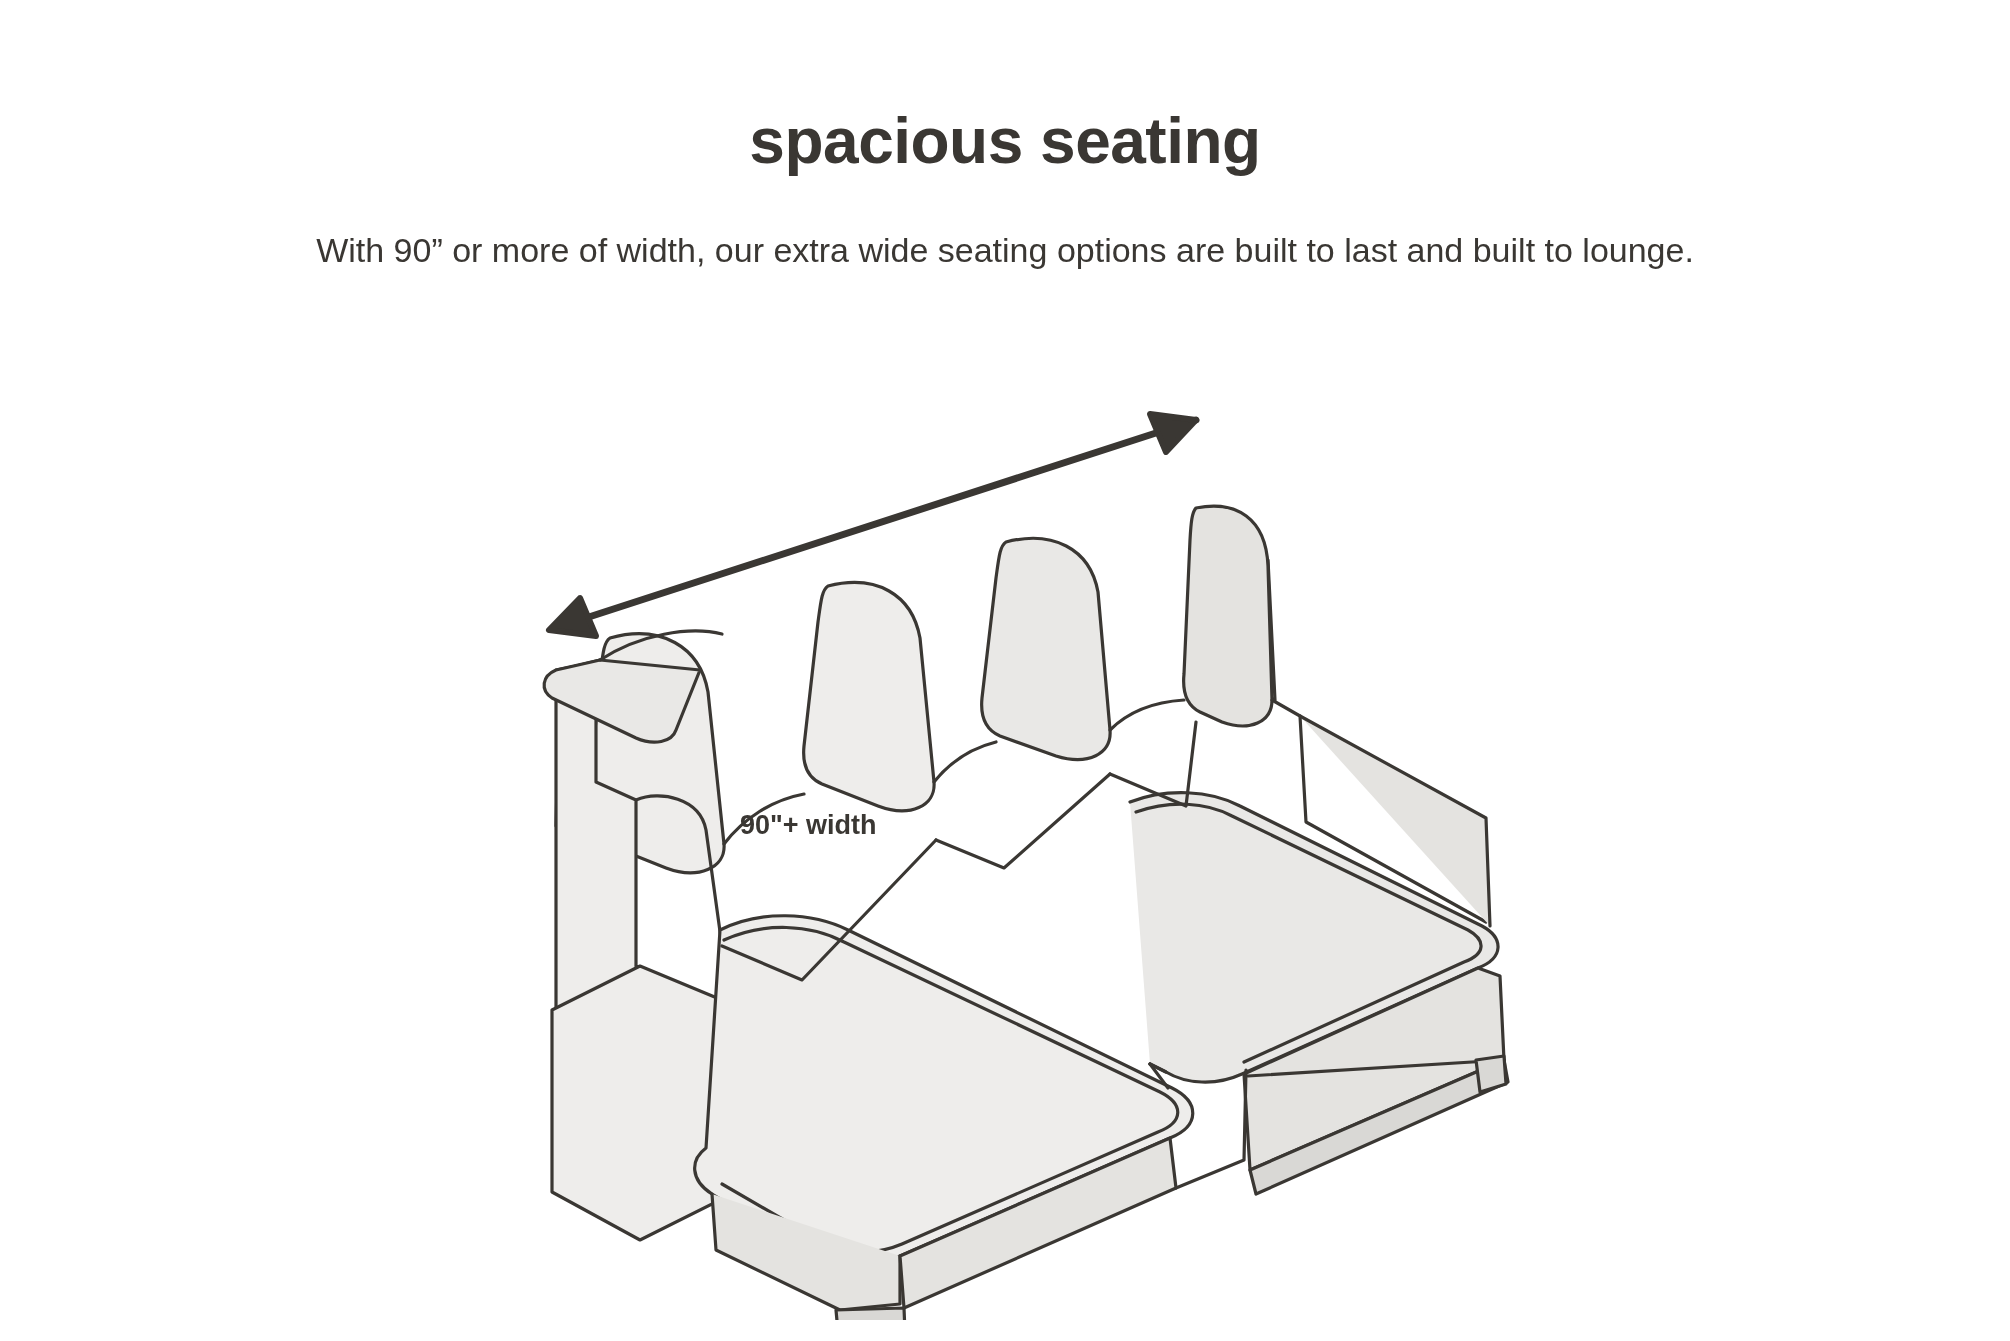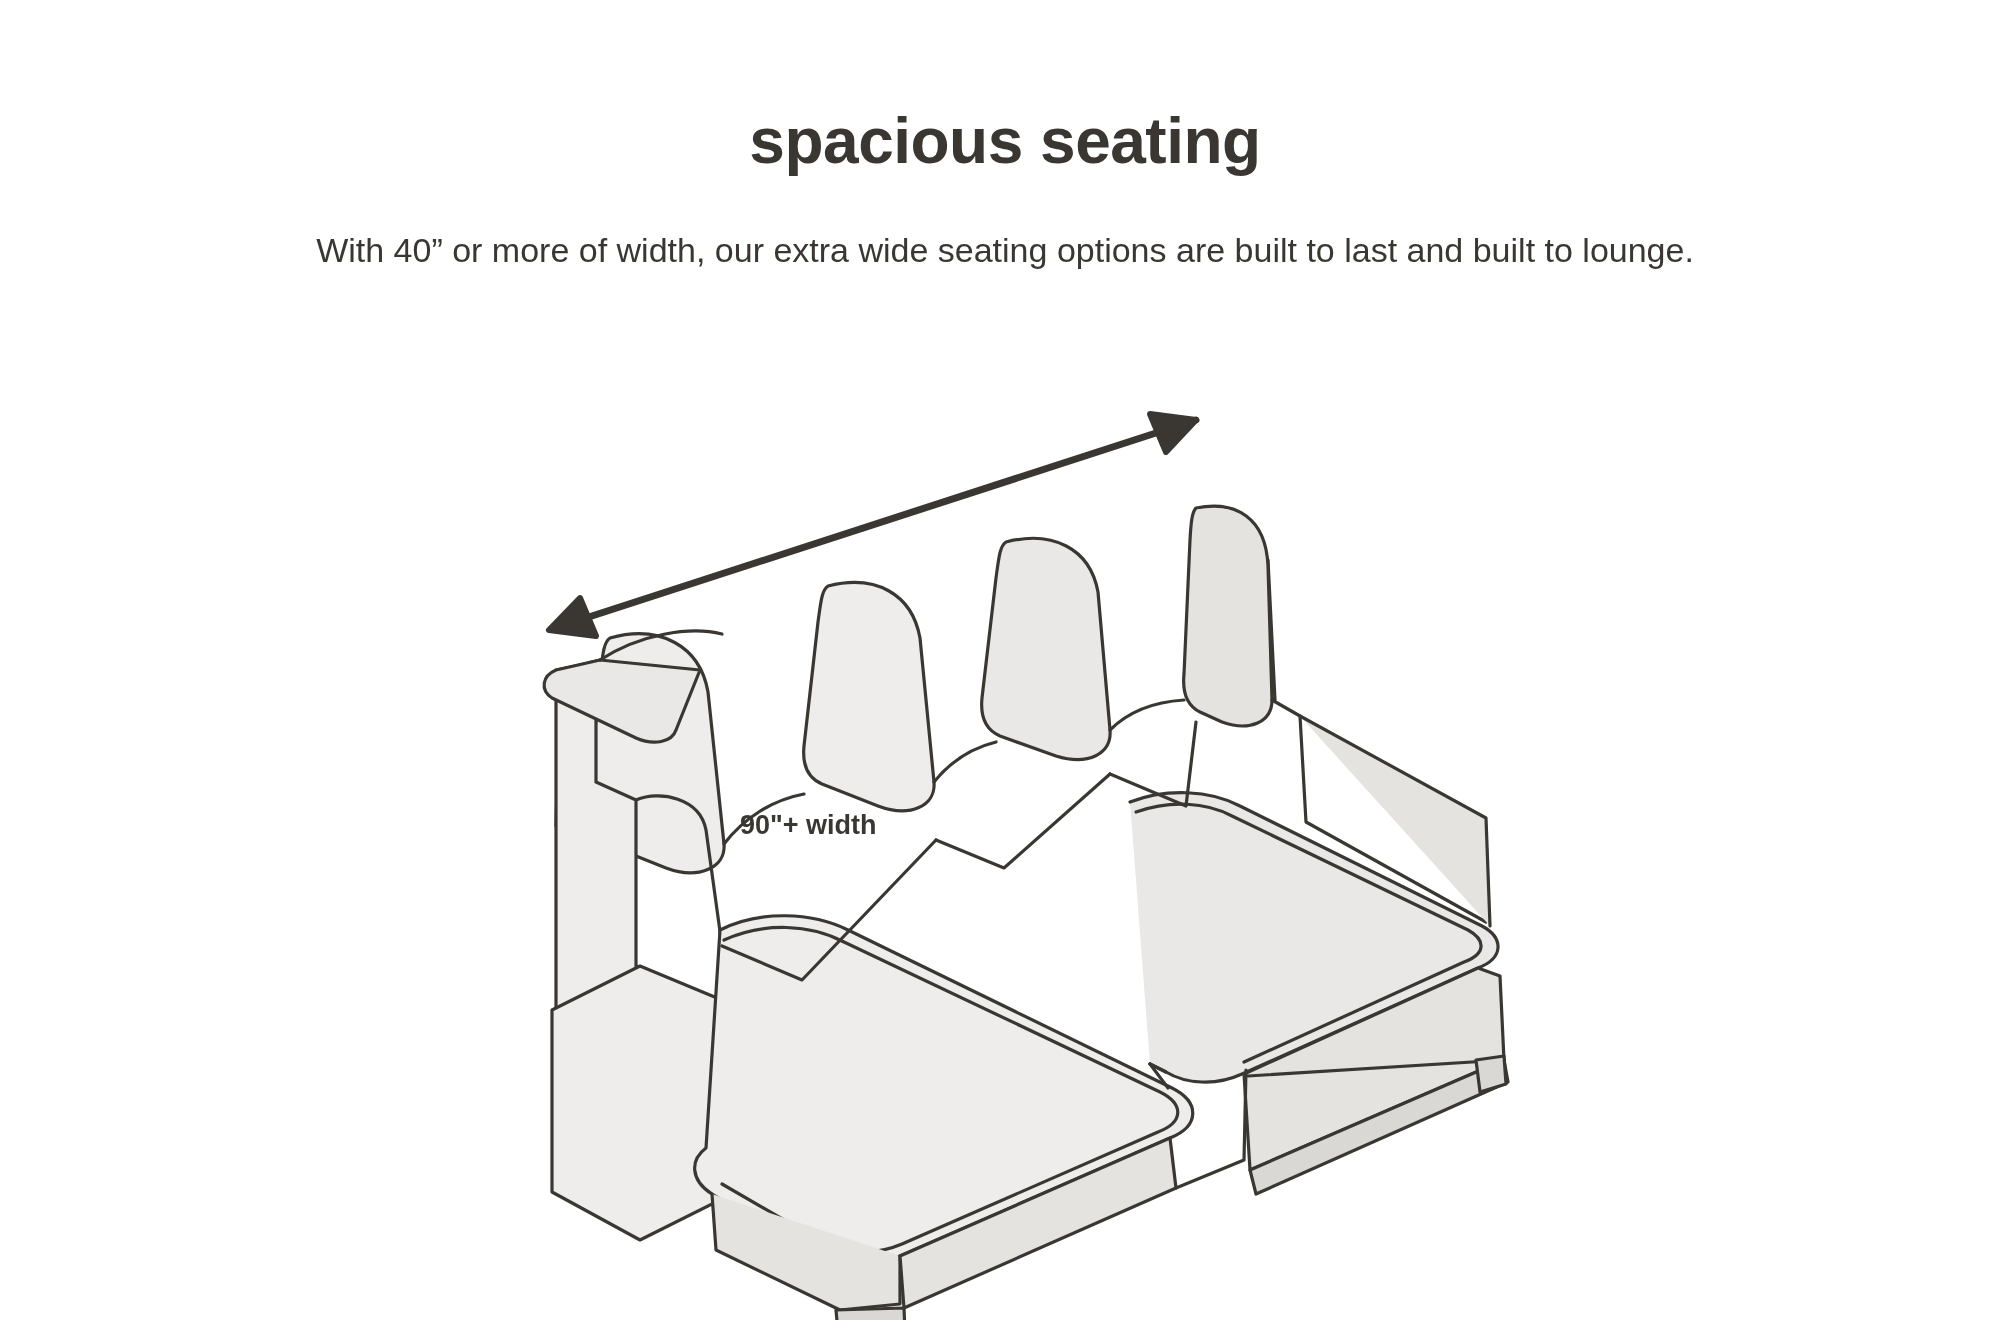--- a/index.html
+++ b/index.html
@@ -70,21 +70,21 @@
   }
 </style>
 </head>
 <body>
 
 <div class="page">
 
   <div class="headline">spacious seating</div>
 
   <div class="subcopy">
-    <span class="line">With 40” or more of width, our extra wide seating options are built to last and built to lounge.</span>
+    <span class="line">With 90” or more of width, our extra wide seating options are built to last and built to lounge.</span>
   </div>
 
   <div class="illustration">
     <svg viewBox="0 0 2010 950" xmlns="http://www.w3.org/2000/svg">
       <g fill="none" stroke="#3a3733" stroke-width="3.2" stroke-linejoin="round" stroke-linecap="round">
 
         <g stroke-width="7">
           <line x1="555" y1="258" x2="1196" y2="50"></line>
         </g>
         <polygon points="1196,50 1150,44 1166,82" fill="#3a3733" stroke="#3a3733" stroke-width="6"></polygon>

